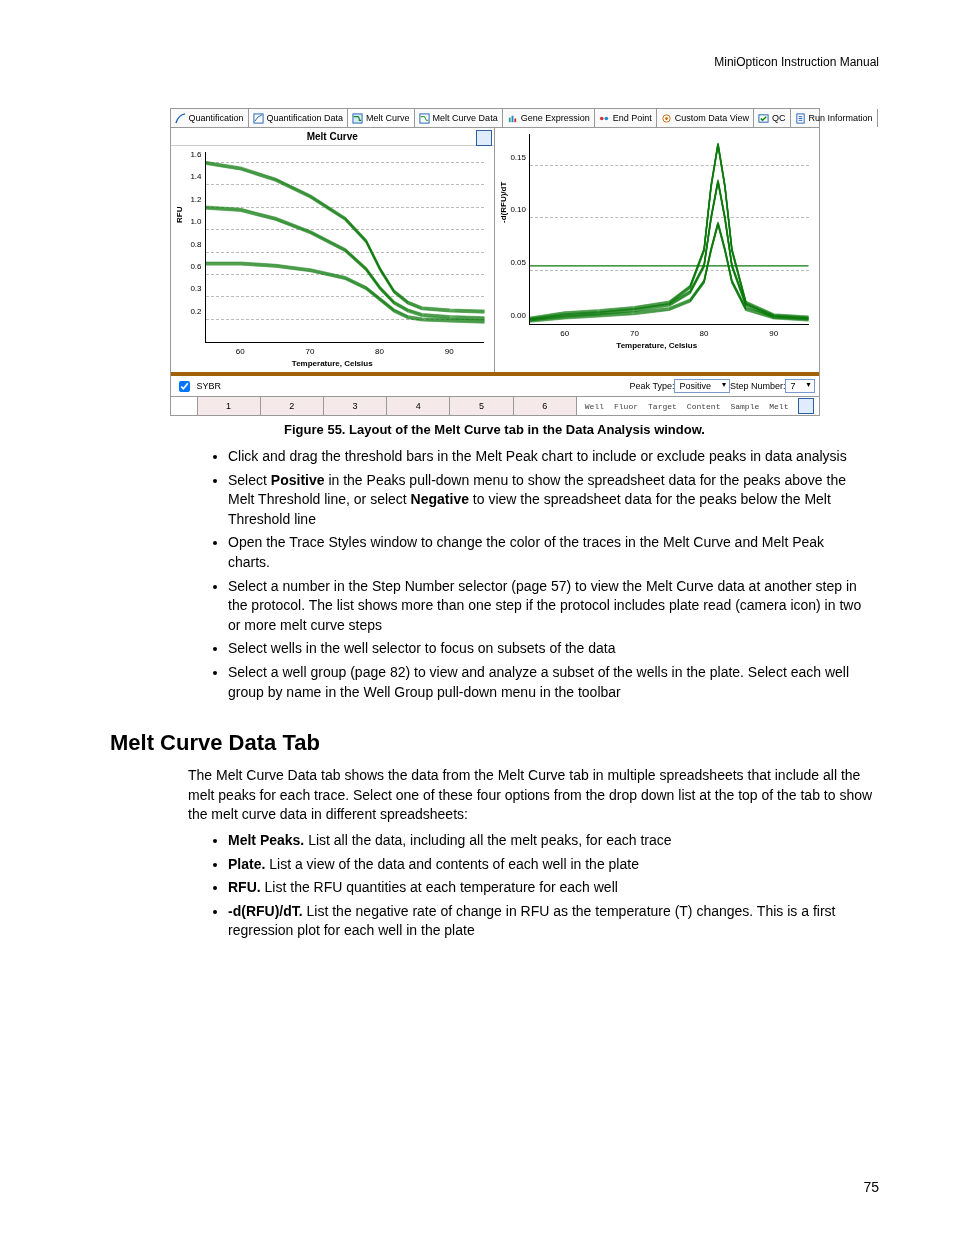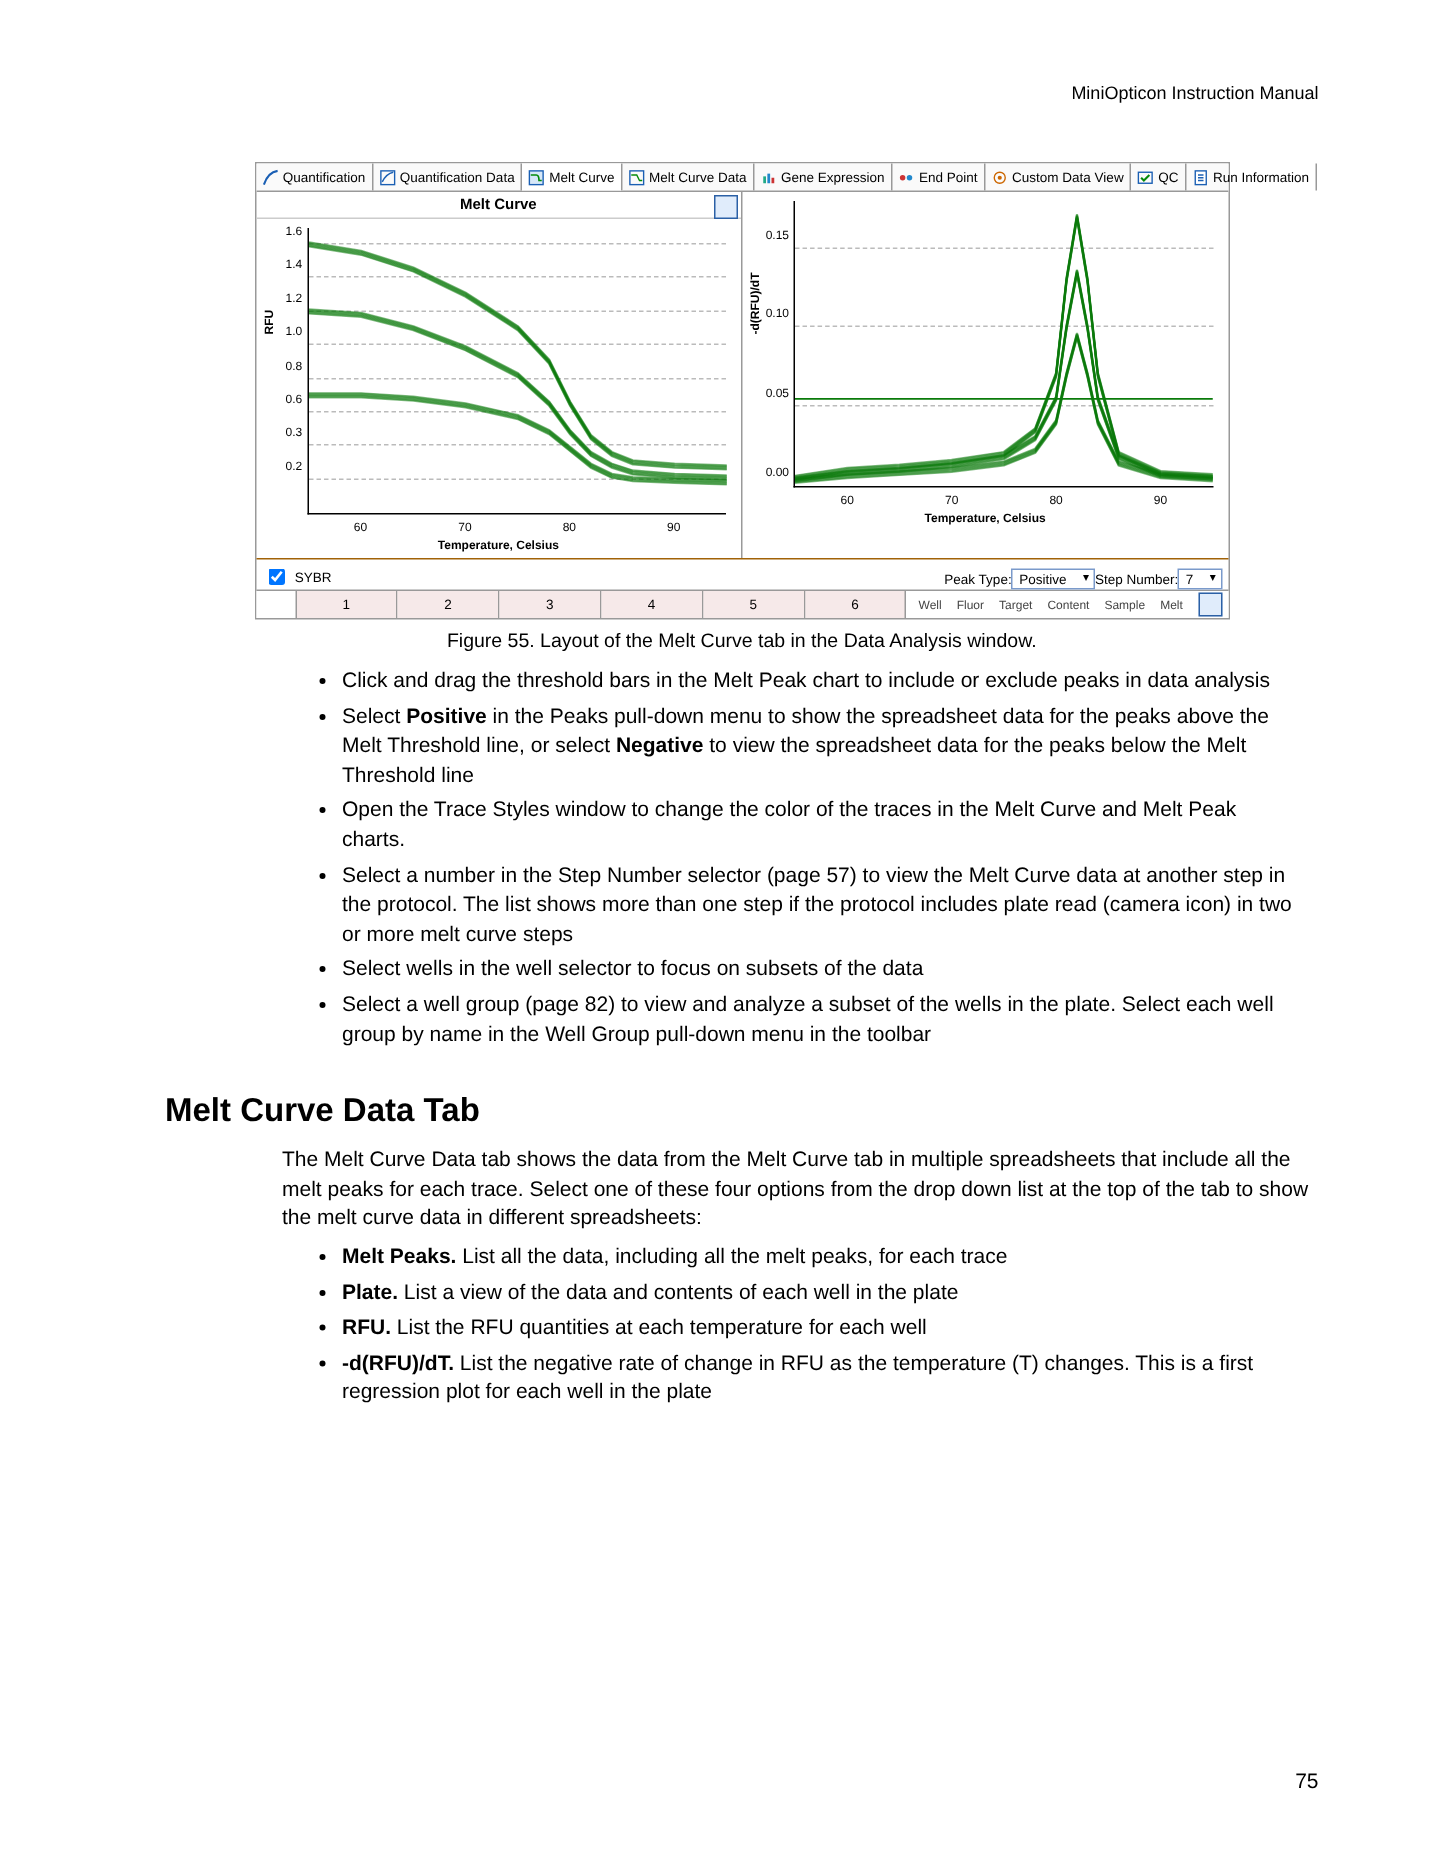--- a/index.html
+++ b/index.html
@@ -106,22 +106,22 @@
     font-weight: bold;
     padding: 14px 0 4px 0;
   }
   .plot svg {
     position: absolute;
     left: 0; top: 0; width: 100%; height: 100%;
     overflow: visible;
   }
   .legend-row {
     display: flex;
-    align-items: flex-end;
-    border-top: 1px solid #a16207;
+    align-items: center;
+    border-top: 4px solid #a16207;
     height: 20px;
     font-size: 9px;
   }
   .legend-left {
     display: flex; align-items: center; gap: 4px;
     padding-left: 4px;
   }
   .legend-left input { width: 11px; height: 11px; }
   .legend-right {
     margin-left: auto;
@@ -162,31 +162,32 @@
     align-items: center;
     padding: 0 4px;
     gap: 2px;
     background: #fff;
   }
   .bottom-tab {
     padding: 0 4px;
     font-size: 8px;
     color: #444;
     white-space: nowrap;
+    font-family: Liberation Mono, monospace;
   }
   .bottom-zoom {
     border: 1px solid #2b60a6;
     background: #e0ecfb;
     width: 14px; height: 14px;
     margin-left: 4px;
   }
   
   .caption {
     text-align: center;
-    font-weight: normal;
+    font-weight: bold;
     font-size: 13px;
     margin: 6px 0 10px 0;
   }
   .intro {
     margin: 0 0 6px 78px;
     line-height: 1.4;
   }
   ul.body-list {
     margin: 0 0 0 118px;
     padding: 0;

